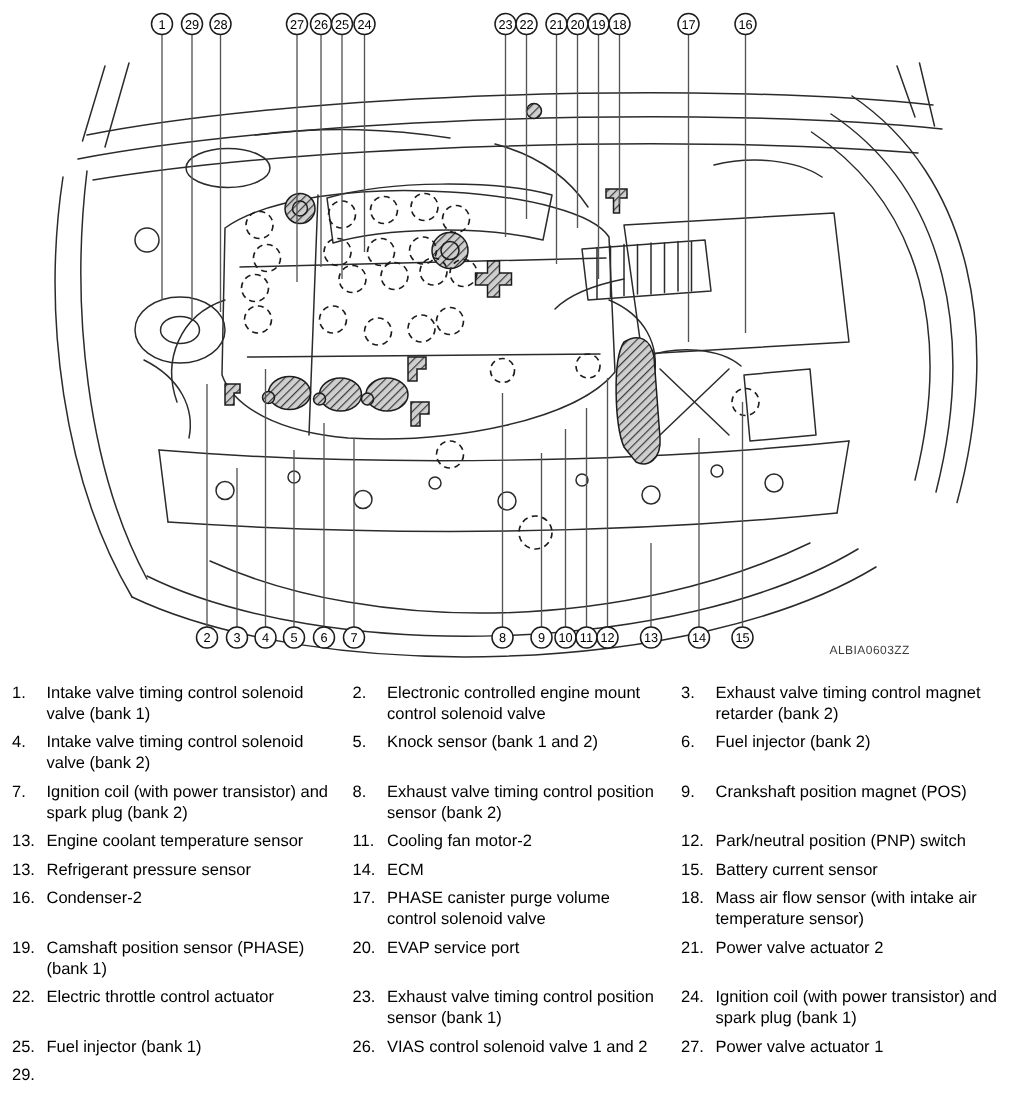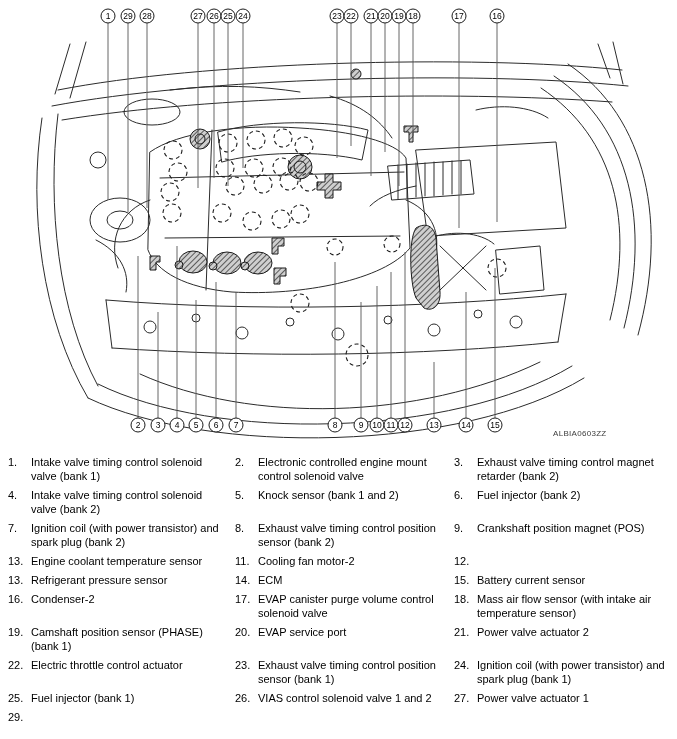--- a/index.html
+++ b/index.html
@@ -339,40 +339,41 @@
   <div class="cell">
       <span class="num">13.</span>
       <span class="txt">Engine coolant temperature sensor</span>
     </div>
   <div class="cell">
       <span class="num">11.</span>
       <span class="txt">Cooling fan motor-2</span>
     </div>
   <div class="cell">
       <span class="num">12.</span>
+      <span class="txt">Park/neutral position (PNP) switch</span>
     </div>
   <div class="cell">
       <span class="num">13.</span>
       <span class="txt">Refrigerant pressure sensor</span>
     </div>
   <div class="cell">
       <span class="num">14.</span>
       <span class="txt">ECM</span>
     </div>
   <div class="cell">
       <span class="num">15.</span>
       <span class="txt">Battery current sensor</span>
     </div>
   <div class="cell">
       <span class="num">16.</span>
       <span class="txt">Condenser-2</span>
     </div>
   <div class="cell">
       <span class="num">17.</span>
-      <span class="txt">EVAP canister purge volume control solenoid valve</span>
+      <span class="txt">PHASE canister purge volume control solenoid valve</span>
     </div>
   <div class="cell">
       <span class="num">18.</span>
       <span class="txt">Mass air flow sensor (with intake air temperature sensor)</span>
     </div>
   <div class="cell">
       <span class="num">19.</span>
       <span class="txt">Camshaft position sensor (PHASE) (bank 1)</span>
     </div>
   <div class="cell">

